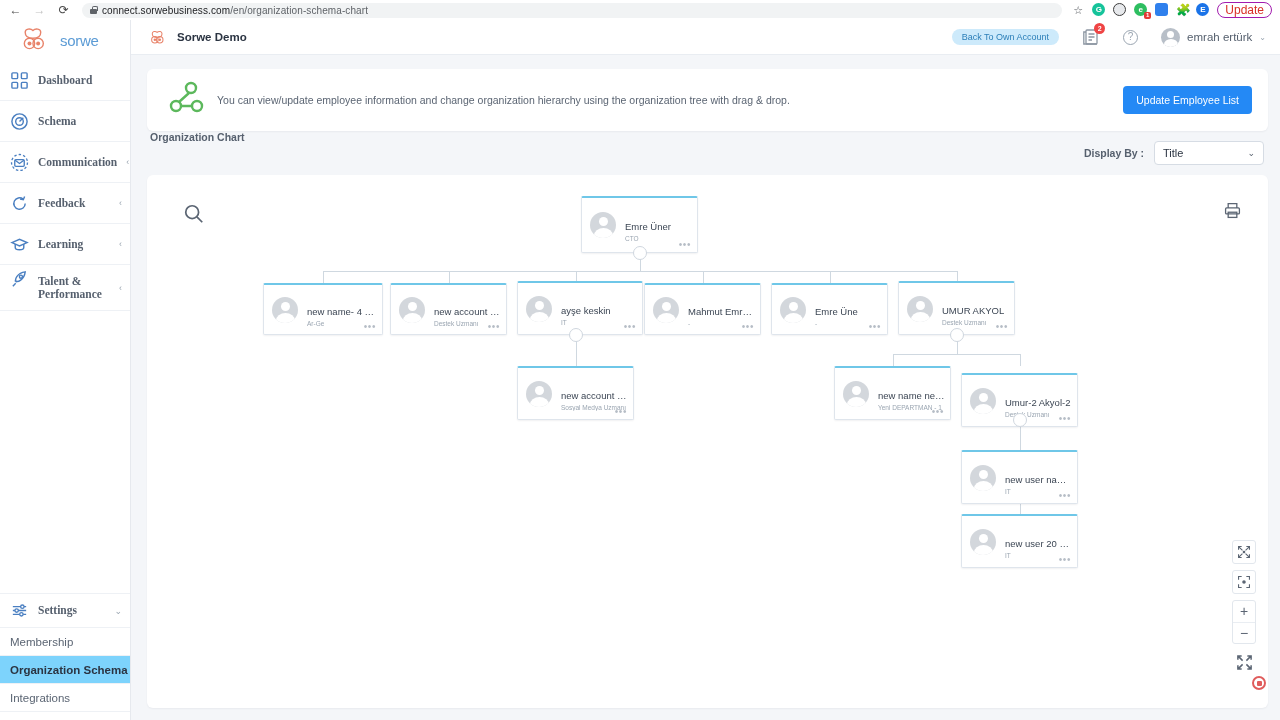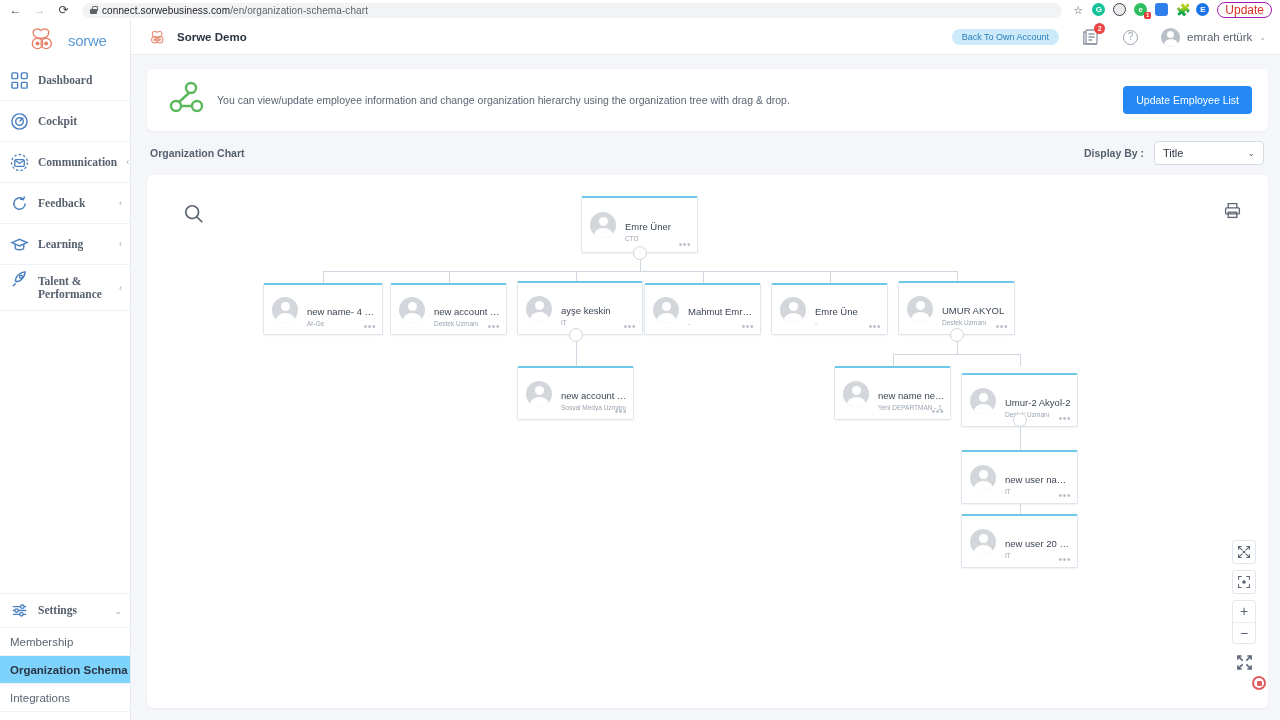--- a/index.html
+++ b/index.html
@@ -60,21 +60,21 @@
 
   
   .app { display: flex; width: 1280px; height: 700px; }
 
   
   .sidebar {
     width: 131px; flex: none; background: #ffffff;
     border-right: 1px solid #e6e9ee; height: 700px;
     display: flex; flex-direction: column; position: relative;
   }
-  .brand { height: 40px; display: flex; align-items: center; padding-left: 28px; }
+  .brand { height: 40px; display: flex; align-items: center; padding-left: 20px; }
   .brand-logo { display: flex; align-items: center; gap: 2px; }
   .owl { width: 38px; height: 26px; }
   .brand-word { font-size: 15px; color: #5b9bd5; letter-spacing: -.3px; }
   .nav-item {
     height: 41px; display: flex; align-items: center; gap: 9px;
     padding: 0 8px 0 10px; border-bottom: 1px solid #eef1f5;
     position: relative; cursor: pointer;
   }
   .nav-item:first-of-type { border-top: 1px solid #eef1f5; }
   .nav-ico { width: 19px; height: 19px; flex: none; color: #4a7fc1; }
@@ -152,21 +152,21 @@
   }
   .banner-ico { width: 40px; flex: none; }
   .banner-text { font-size: 10.5px; color: #5b6573; margin-left: 10px; }
   .primary-btn {
     margin-left: auto; background: #2489f5; color: #fff; font-size: 10.5px;
     border: none; border-radius: 4px; padding: 8px 13px; cursor: pointer;
     font-family: inherit;
   }
 
   .sectionbar {
-    display: flex; align-items: center; height: 44px; padding: 0 4px 0 3px;
+    display: flex; height: 44px; padding: 0 4px 0 3px;
   }
   .section-title { font-size: 10.5px; color: #56606e; font-weight: bold; }
   .display-by { margin-left: auto; display: flex; align-items: center; gap: 10px; }
   .display-label { font-size: 10.5px; color: #56606e; font-weight: bold; }
   .select-box {
     width: 110px; height: 24px; background: #fff; border: 1px solid #d6dce4;
     border-radius: 4px; display: flex; align-items: center; padding: 0 8px;
     font-size: 11px; color: #2b3442; position: relative; cursor: pointer;
   }
   .select-box .sel-chev {
@@ -312,21 +312,21 @@
     </div>
 
     <div class="nav-item">
       <span class="nav-ico">
         <svg viewBox="0 0 20 20" width="19" height="19" fill="none" stroke="#4a7fc1" stroke-width="1.5">
           <circle cx="10" cy="10" r="8"></circle>
             <circle cx="10" cy="10" r="4"></circle>
             <path d="M10 10 L14 6"></path>
         </svg>
         </span>
-      <span class="nav-label">Cockpit</span>
+      <span class="nav-label">Schema</span>
     </div>
 
     <div class="nav-item">
       <span class="nav-ico">
         <svg viewBox="0 0 20 20" width="19" height="19" fill="none" stroke="#4a7fc1" stroke-width="1.4">
           <circle cx="10" cy="10" r="8.4" stroke-dasharray="2.6 2.2"></circle>
           <rect x="5" y="7" width="10" height="7" rx="1.2"></rect>
             <path d="M5.4 7.6 L10 11 L14.6 7.6"></path>
         </svg>
         </span>

